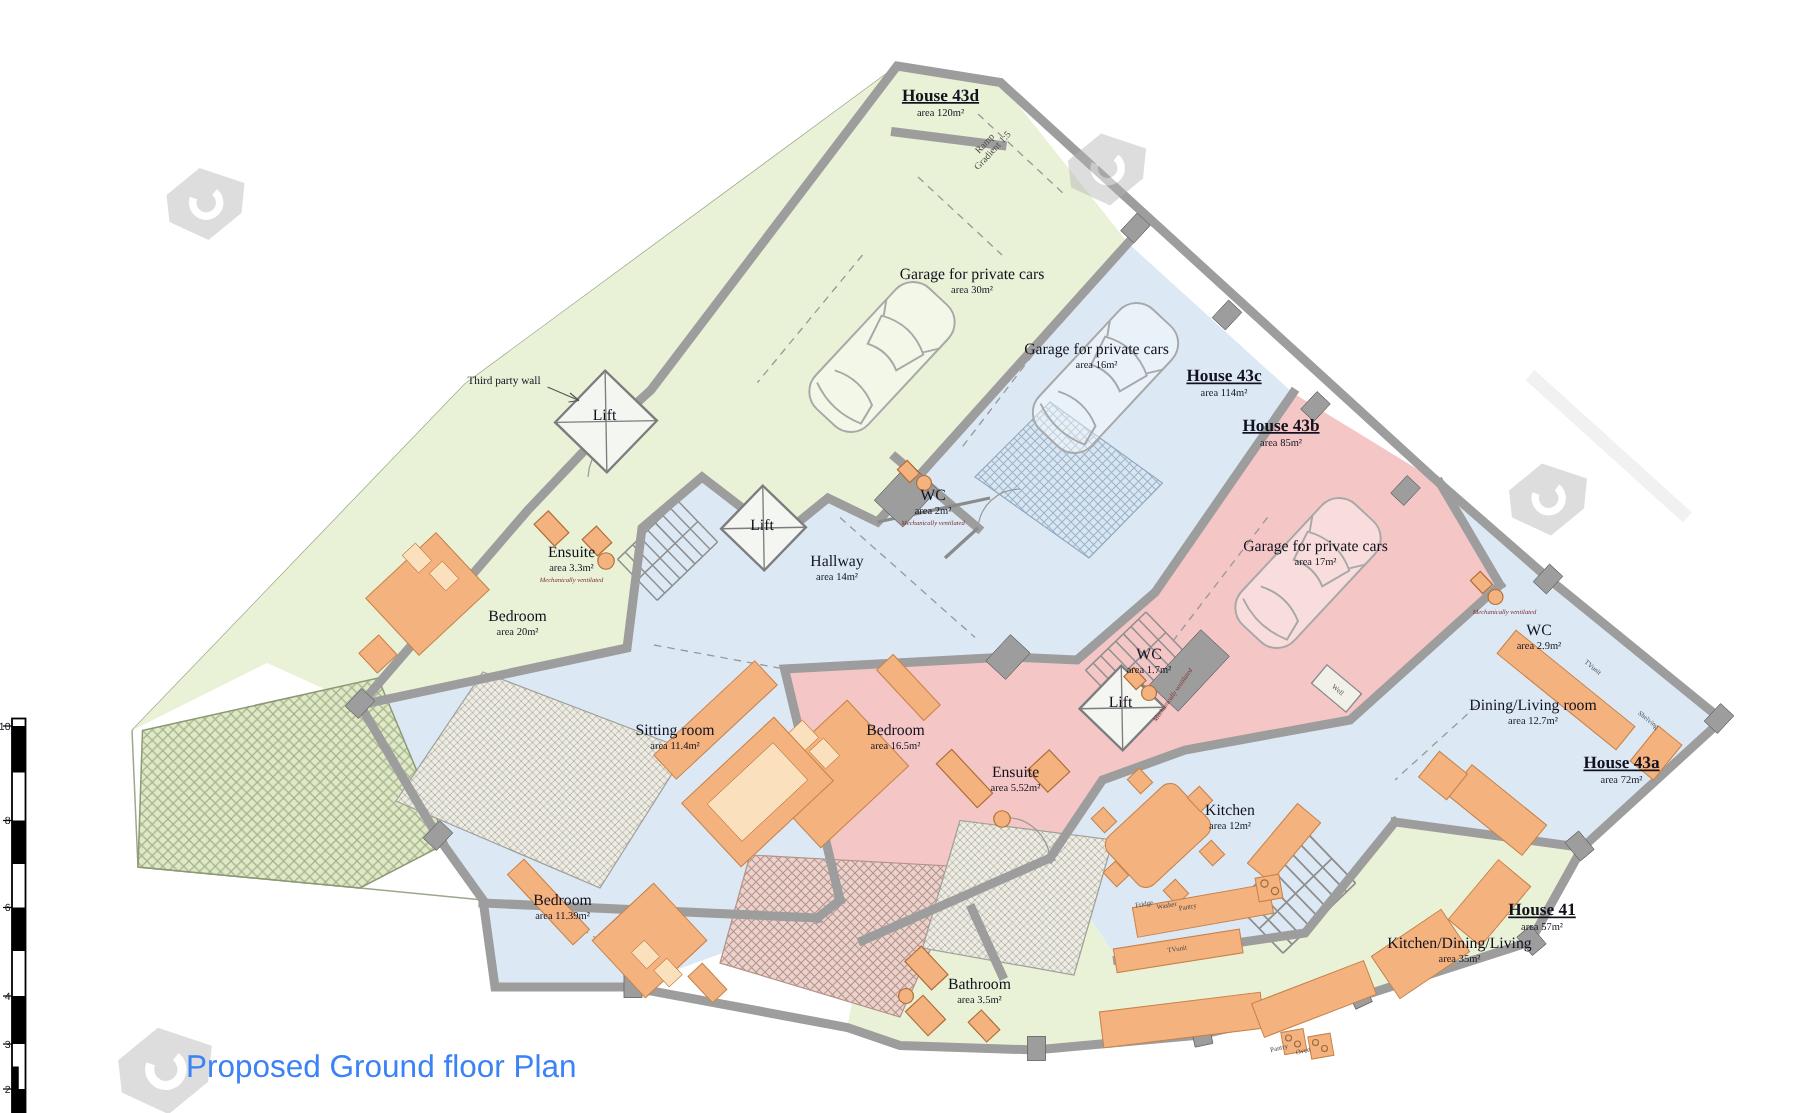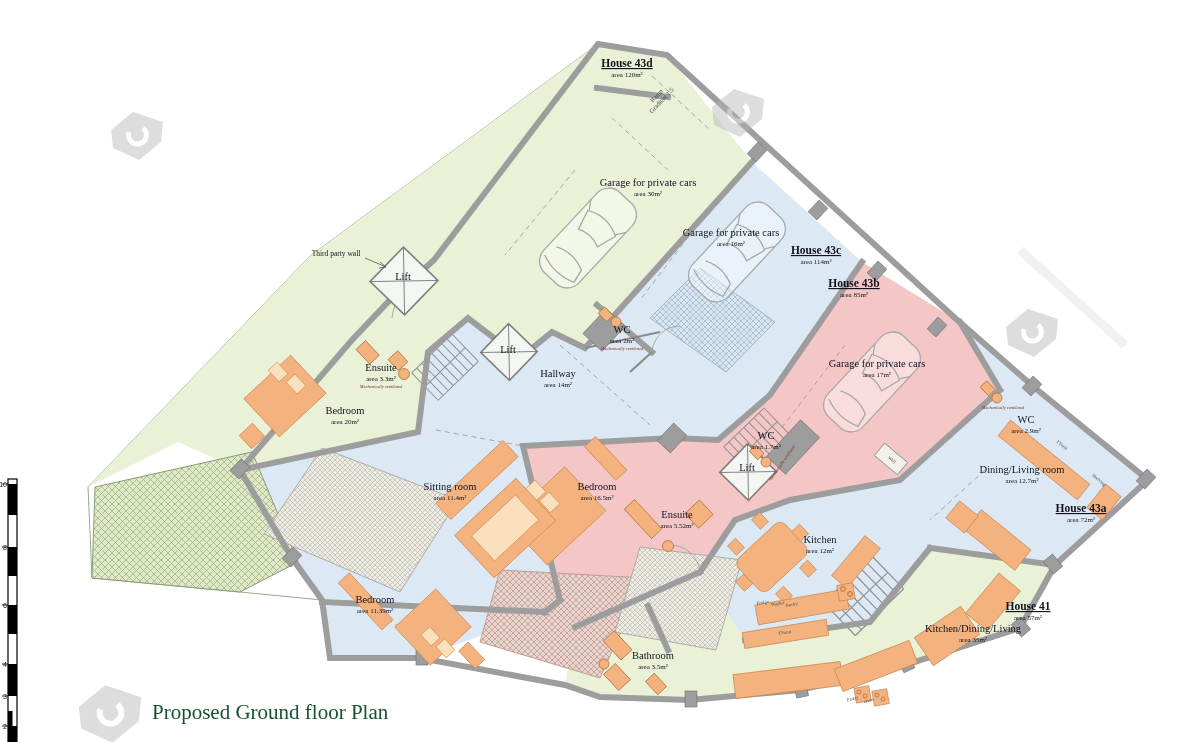--- a/index.html
+++ b/index.html
@@ -16,22 +16,22 @@
   .anno{font-size:7.5px;}
   .sbnum{font-size:7px;text-anchor:end;font-family:"Liberation Sans",sans-serif;}
   .furn{fill:#f4b27e;stroke:#c8834a;stroke-width:.7;}
   .furn2{fill:#fbe0bd;stroke:#c8834a;stroke-width:.6;}
   .fixt{fill:#f4b27e;stroke:#b06f38;stroke-width:.8;}
   .wall{stroke:#9d9d9d;stroke-width:6;fill:none;stroke-linejoin:miter;stroke-linecap:square;}
   .wallthin{stroke:#8b8b8b;stroke-width:2.2;fill:none;}
   .dash{stroke:#9a9a9a;stroke-width:.9;fill:none;stroke-dasharray:5 4;}
   .thin{stroke:#9aa98a;stroke-width:1;fill:none;}
   .pil{fill:#9d9d9d;stroke:#6b6b6b;stroke-width:.6;}
-  #title-overlay{position:absolute;left:152px;top:700px;color:#14532d;
-    font-family:Liberation Serif, serif;font-size:21px;}
+  #title-overlay{position:absolute;left:124px;top:700px;color:#3b82f6;
+    font-family:Liberation Sans, sans-serif;font-size:21px;}
   #scale-overlay{position:absolute;left:137px;top:747px;color:#1a1a1a;
     font-family:"Liberation Sans",sans-serif;font-size:12.5px;}
 </style>
 </head>
 <body>
 
 <div id="stage">
 <svg id="plan" width="1199" height="742" viewBox="0 0 1199 742">
   <defs>
     <pattern id="pGarden" width="7" height="7" patternUnits="userSpaceOnUse">

